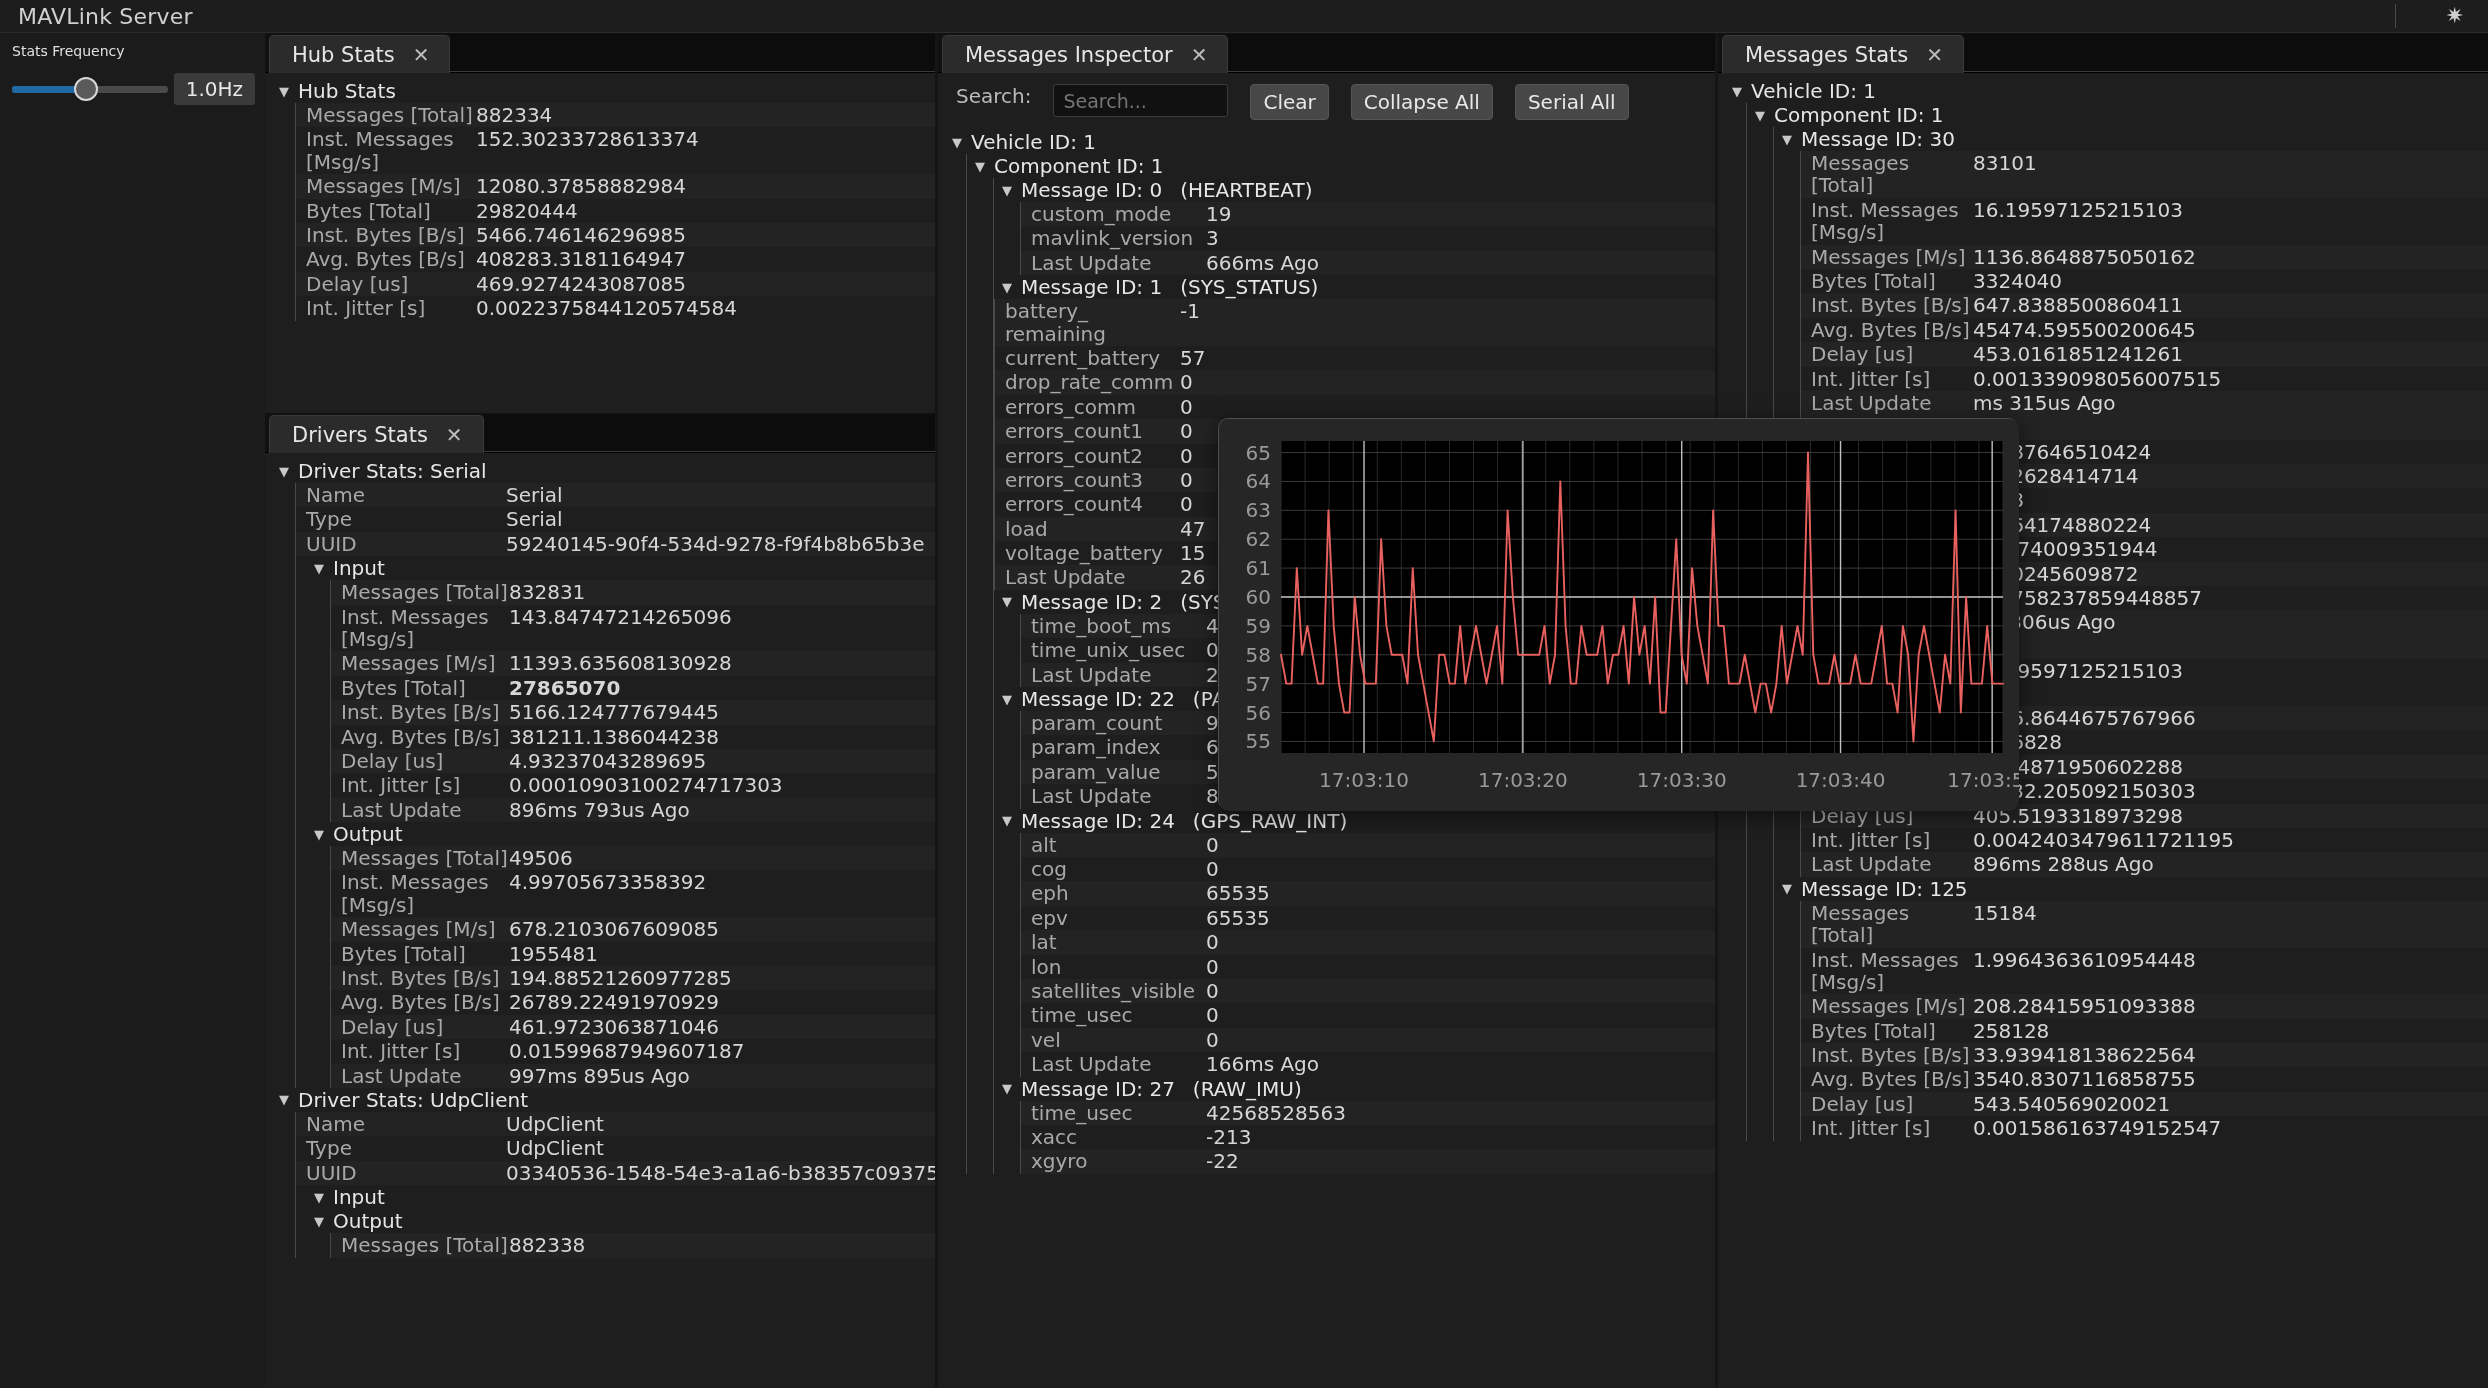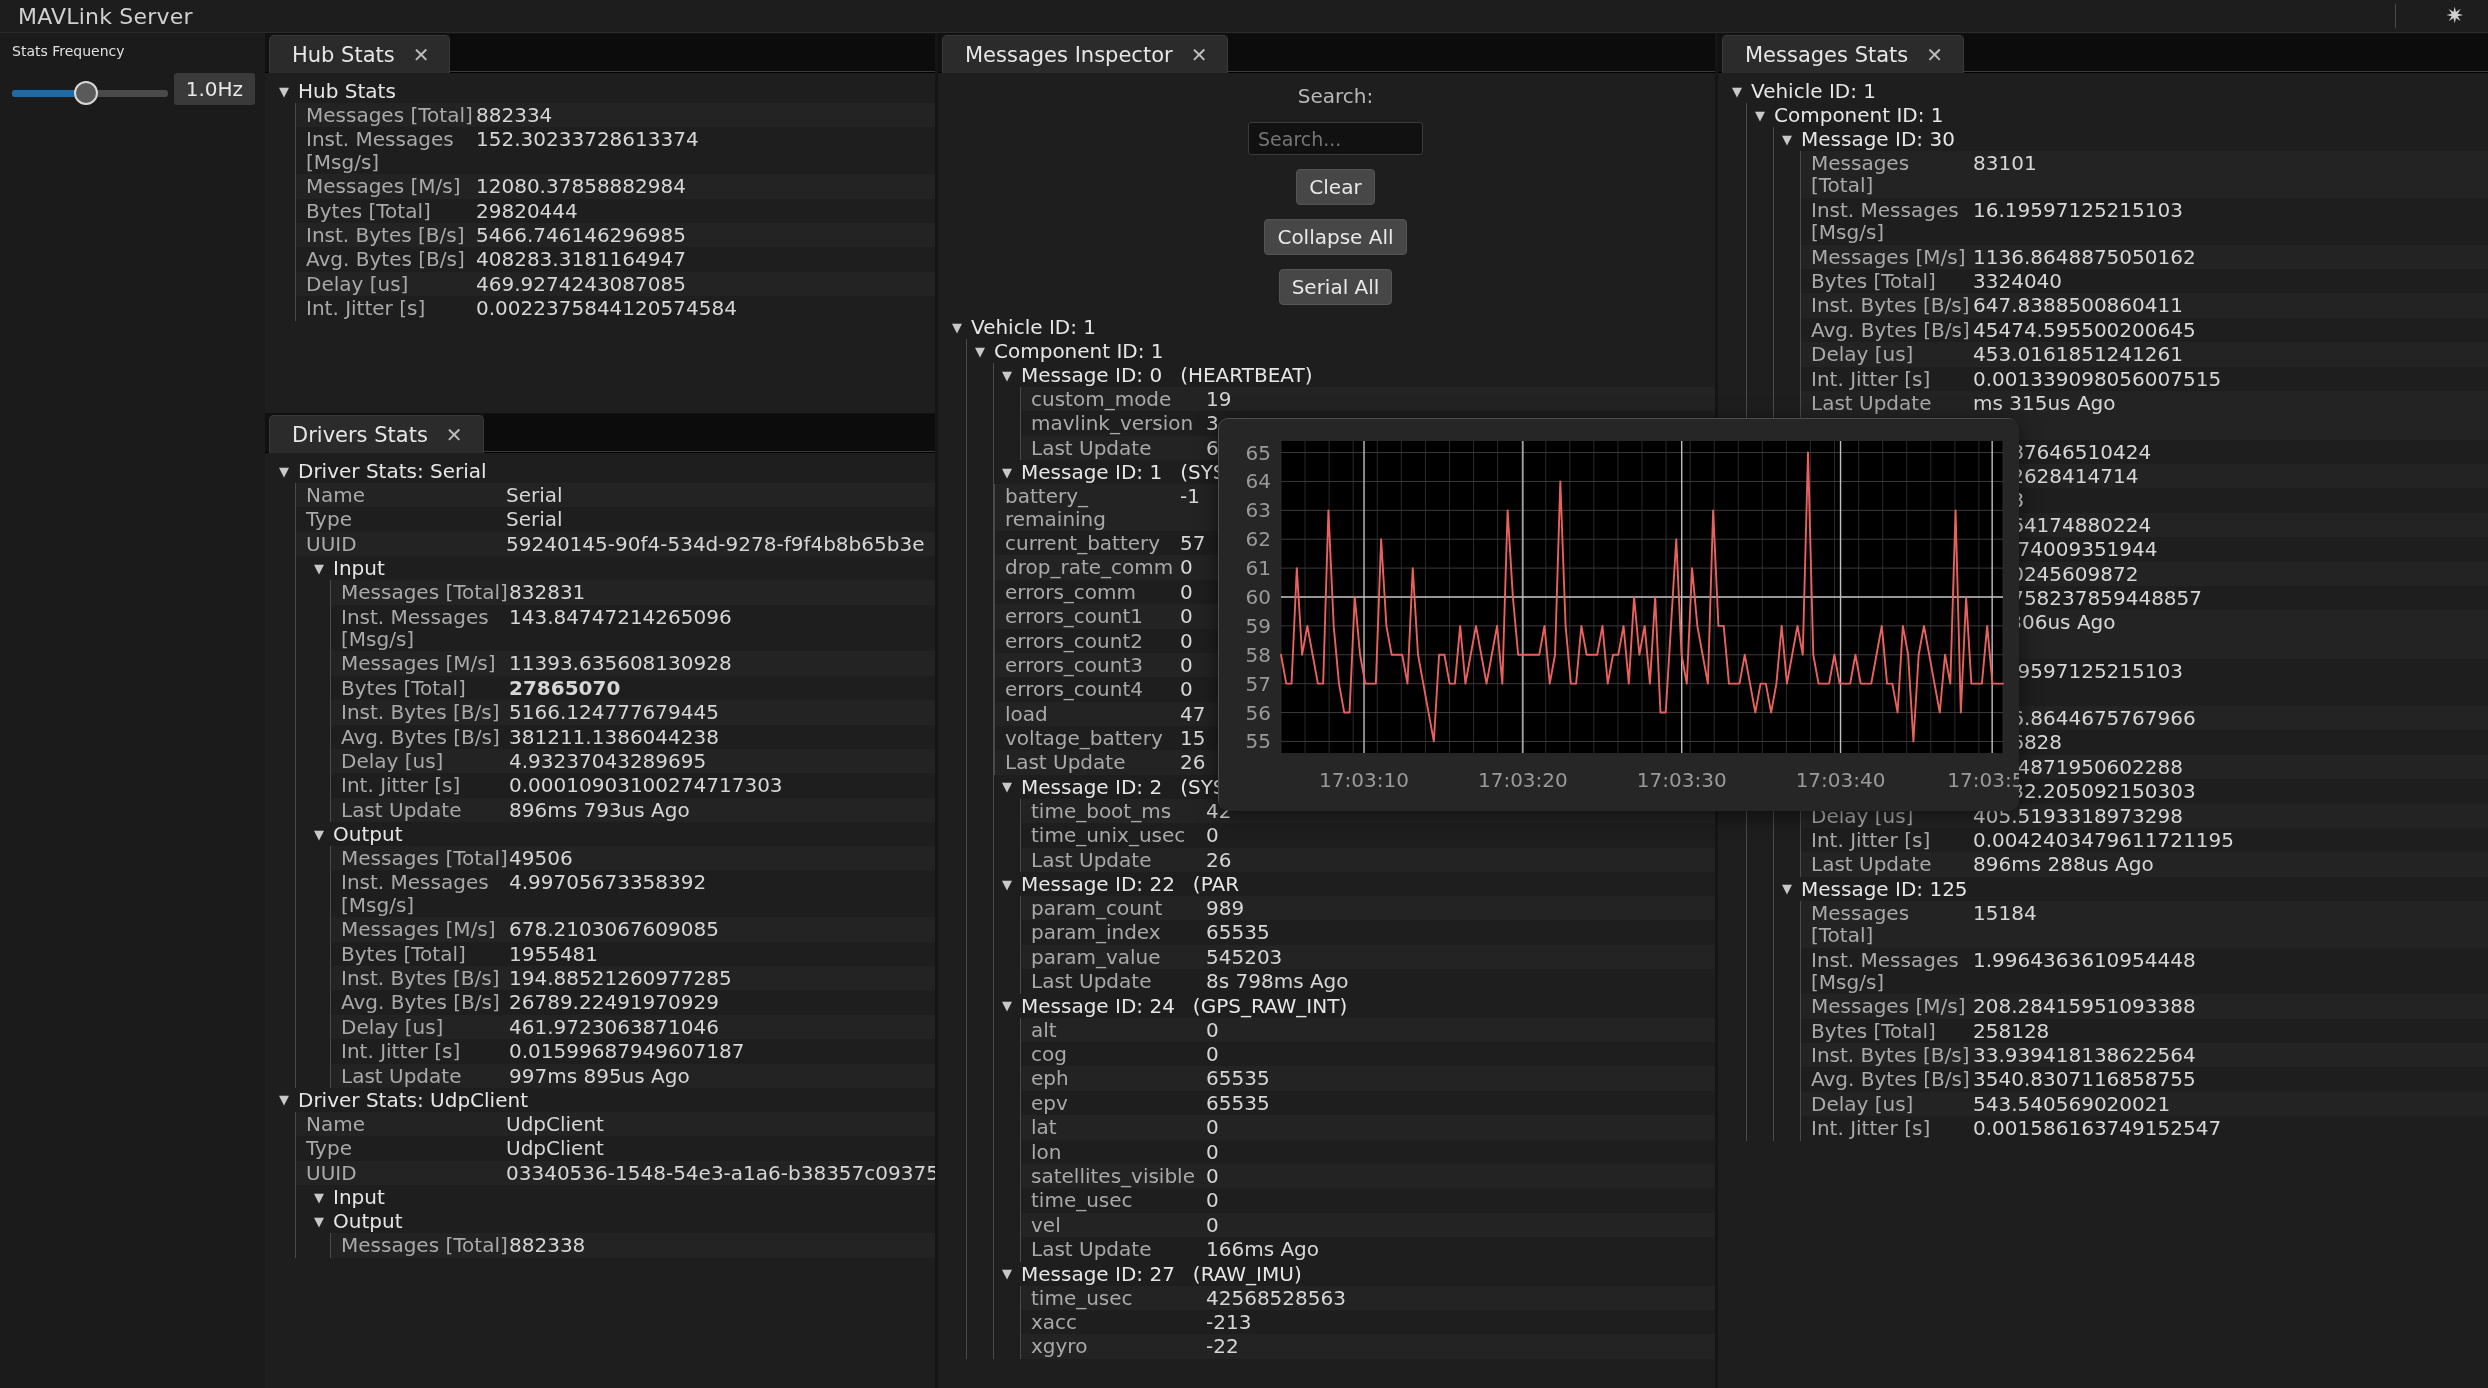--- a/index.html
+++ b/index.html
@@ -55,30 +55,30 @@
   .kv .k{ color:#a9a9a9; flex:none; line-height:1.12; }
   .kv .v{ color:#d6d6d6; line-height:1.12; white-space:nowrap; }
 
   .guide{ border-left:1px solid #4a4a4a; }
 
   
   .i1{ padding-left:14px; }
 
   
   .freq-title{ font-size:14px; color:#e0e0e0; padding:10px 0 0 12px; }
-  .slider-row{ display:flex; align-items:flex-end; gap:6px; padding:14px 10px 0 12px; }
+  .slider-row{ display:flex; align-items:center; gap:6px; padding:14px 10px 0 12px; }
   .slider{ position:relative; width:170px; height:24px; }
   .slider .track{ position:absolute; top:9px; left:0; right:0; height:7px; background:#4a4a4a; border-radius:3px; }
   .slider .fill{ position:absolute; top:9px; left:0; width:48%; height:7px; background:#1f6aa5; border-radius:3px; }
   .slider .knob{ position:absolute; top:0; left:40%; width:24px; height:24px; border-radius:50%;
                  background:#5a5a5a; border:2px solid #d7d7d7; }
   .hzbox{ background:#3a3a3a; color:#e8e8e8; font-size:20px; padding:4px 12px; border-radius:3px; }
 
   
-  .searchbar{ display:flex; align-items:center; gap:14px; padding:11px 0 10px 18px; font-size:20px;flex-direction:column; }
+  .searchbar{ display:flex; align-items:flex-start; gap:22px; padding:11px 0 10px 18px; font-size:20px; }
   .searchbar .lbl{ color:#b9b9b9; }
   .sinput{ width:175px; height:33px; background:#111; border:1px solid #3c3c3c; border-radius:3px;
            color:#8a8a8a; font-size:19px; padding:0 9px; font-family:"DejaVu Sans", sans-serif; }
   .btn{ background:#474747; color:#e8e8e8; font-size:20px; border:1px solid #555;
         border-radius:4px; padding:5px 12px; cursor:pointer; font-family:"DejaVu Sans", sans-serif; }
 
   
   #chart-overlay{
     position:absolute; left:1218px; top:418px; width:800px; height:392px;
     background:#262626; border:1px solid #4e4e4e; border-radius:10px; z-index:60;

